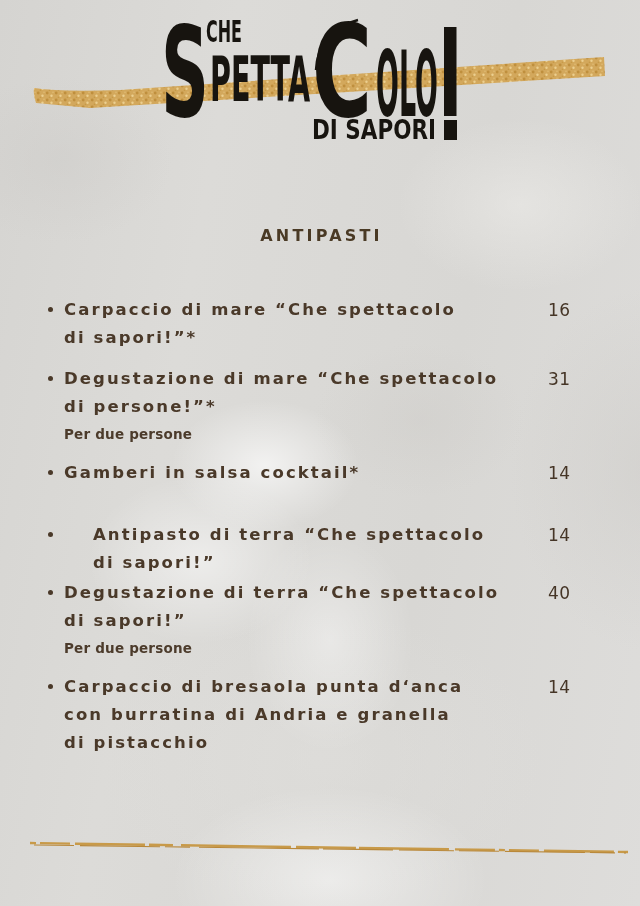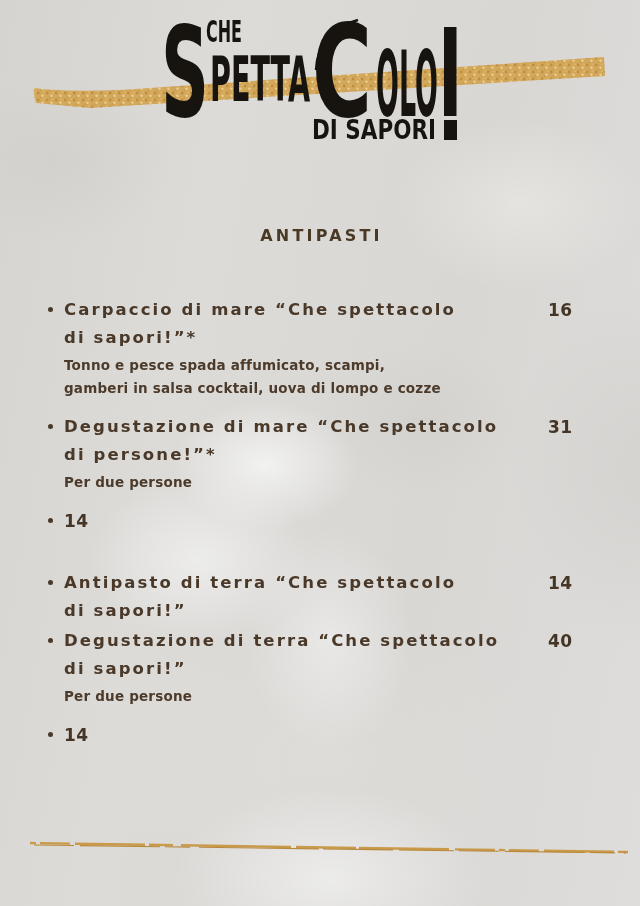--- a/index.html
+++ b/index.html
@@ -56,21 +56,21 @@
     position: absolute;
     top: 296px;
     left: 42px;
     right: 44px;
   }
   .menu-item {
     display: flex;
     align-items: flex-start;
     margin-bottom: 13px;
   }
-  .menu-item.gap-before { margin-top: 34px; }
+  .menu-item.gap-before { margin-top: 34px; gap: 29px; }
   .menu-item:nth-child(4) { margin-bottom: 2px; }
 
   .bullet {
     width: 22px;
     flex: 0 0 22px;
     position: relative;
   }
   .bullet::after {
     content: "";
     position: absolute;
@@ -95,21 +95,21 @@
     font-size: 13.5px;
     font-weight: bold;
     line-height: 23px;
     letter-spacing: 0.2px;
     color: #4c3b2b;
   }
   .item-price {
     flex: 0 0 48px;
     width: 48px;
     font-size: 17px;
-    font-weight: bold;
+    font-weight: normal;
     line-height: 28px;
     letter-spacing: 0.5px;
     color: #453526;
   }
 
   
   .divider-svg {
     position: absolute;
     left: 0; top: 836px;
     width: 640px; height: 24px;
@@ -145,38 +145,40 @@
   </svg>
 
   <h1 class="section-title">ANTIPASTI</h1>
 
   <div class="menu-list">
     <div class="menu-item">
       <span class="bullet"></span>
       <div class="item-text">
         <div class="item-name">Carpaccio di mare “Che spettacolo
 di sapori!”*</div>
-        <div class="item-desc">Tonno e pesce spada affumicato, scampi,
-gamberi in salsa cocktail, uova di lompo e cozze</div>
       </div>
       <div class="item-price">16</div>
     </div>
 
     <div class="menu-item">
       <span class="bullet"></span>
       <div class="item-text">
         <div class="item-name">Degustazione di mare “Che spettacolo
 di persone!”*</div>
         <div class="item-desc">Per due persone</div>
       </div>
       <div class="item-price">31</div>
     </div>
 
     <div class="menu-item">
       <span class="bullet"></span>
+      <div class="item-text">
+        <div class="item-name">Gamberi in salsa cocktail*</div>
+
+      </div>
       <div class="item-price">14</div>
     </div>
 
     <div class="menu-item gap-before">
       <span class="bullet"></span>
       <div class="item-text">
         <div class="item-name">Antipasto di terra “Che spettacolo
 di sapori!”</div>
 
       </div>
@@ -188,20 +190,26 @@
       <div class="item-text">
         <div class="item-name">Degustazione di terra “Che spettacolo
 di sapori!”</div>
         <div class="item-desc">Per due persone</div>
       </div>
       <div class="item-price">40</div>
     </div>
 
     <div class="menu-item">
       <span class="bullet"></span>
+      <div class="item-text">
+        <div class="item-name">Carpaccio di bresaola punta d‘anca
+con burratina di Andria e granella
+di pistacchio</div>
+
+      </div>
       <div class="item-price">14</div>
     </div>
   </div>
 
   <svg class="divider-svg" viewBox="0 0 640 24">
     <line x1="30" y1="7" x2="628" y2="16" stroke="#c89a49" stroke-width="2.4" stroke-dasharray="6 4 30 5 70 4 24 8 110 5 60 3 90 6 40 4"></line>
     <line x1="34" y1="9" x2="626" y2="17" stroke="#b9883a" stroke-width="1.1" stroke-dasharray="40 6 80 5 25 9 120 4 70 6 55 5"></line>
   </svg>
 
 </div>

